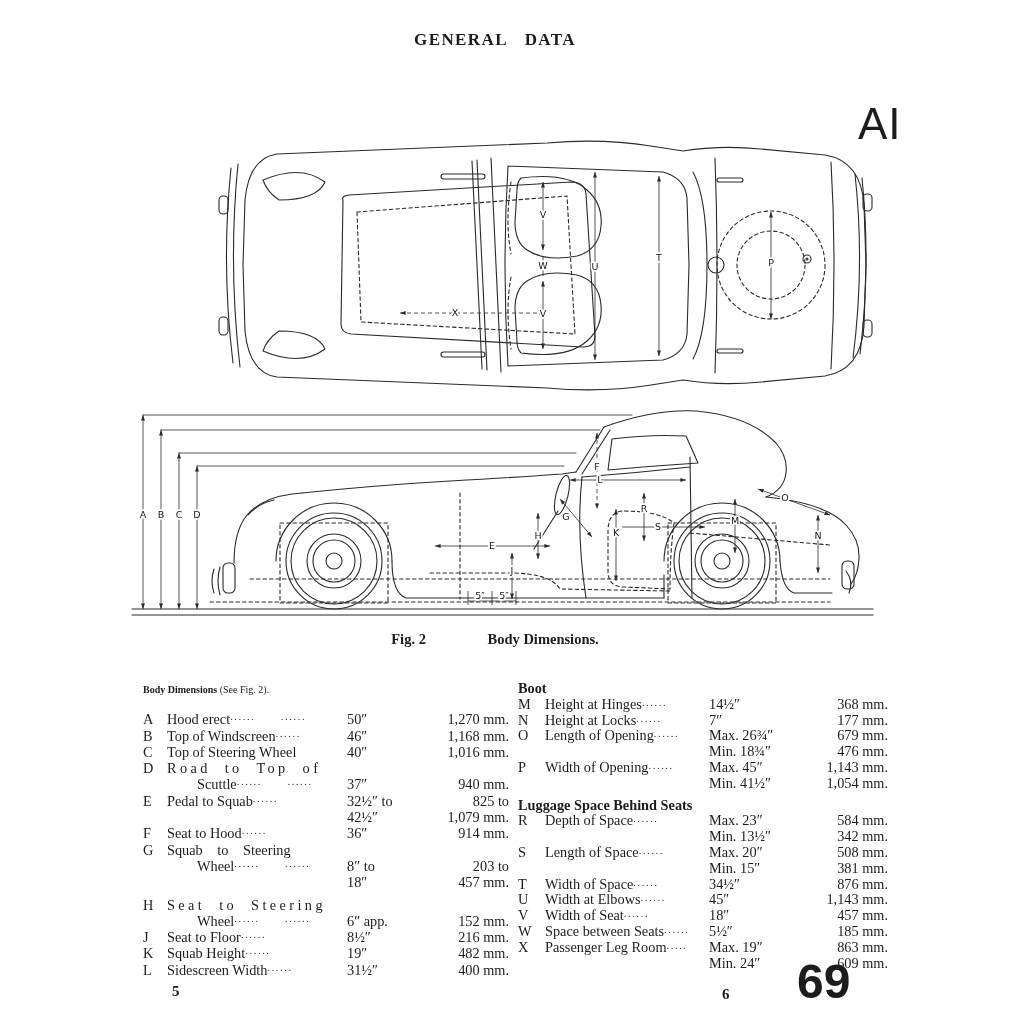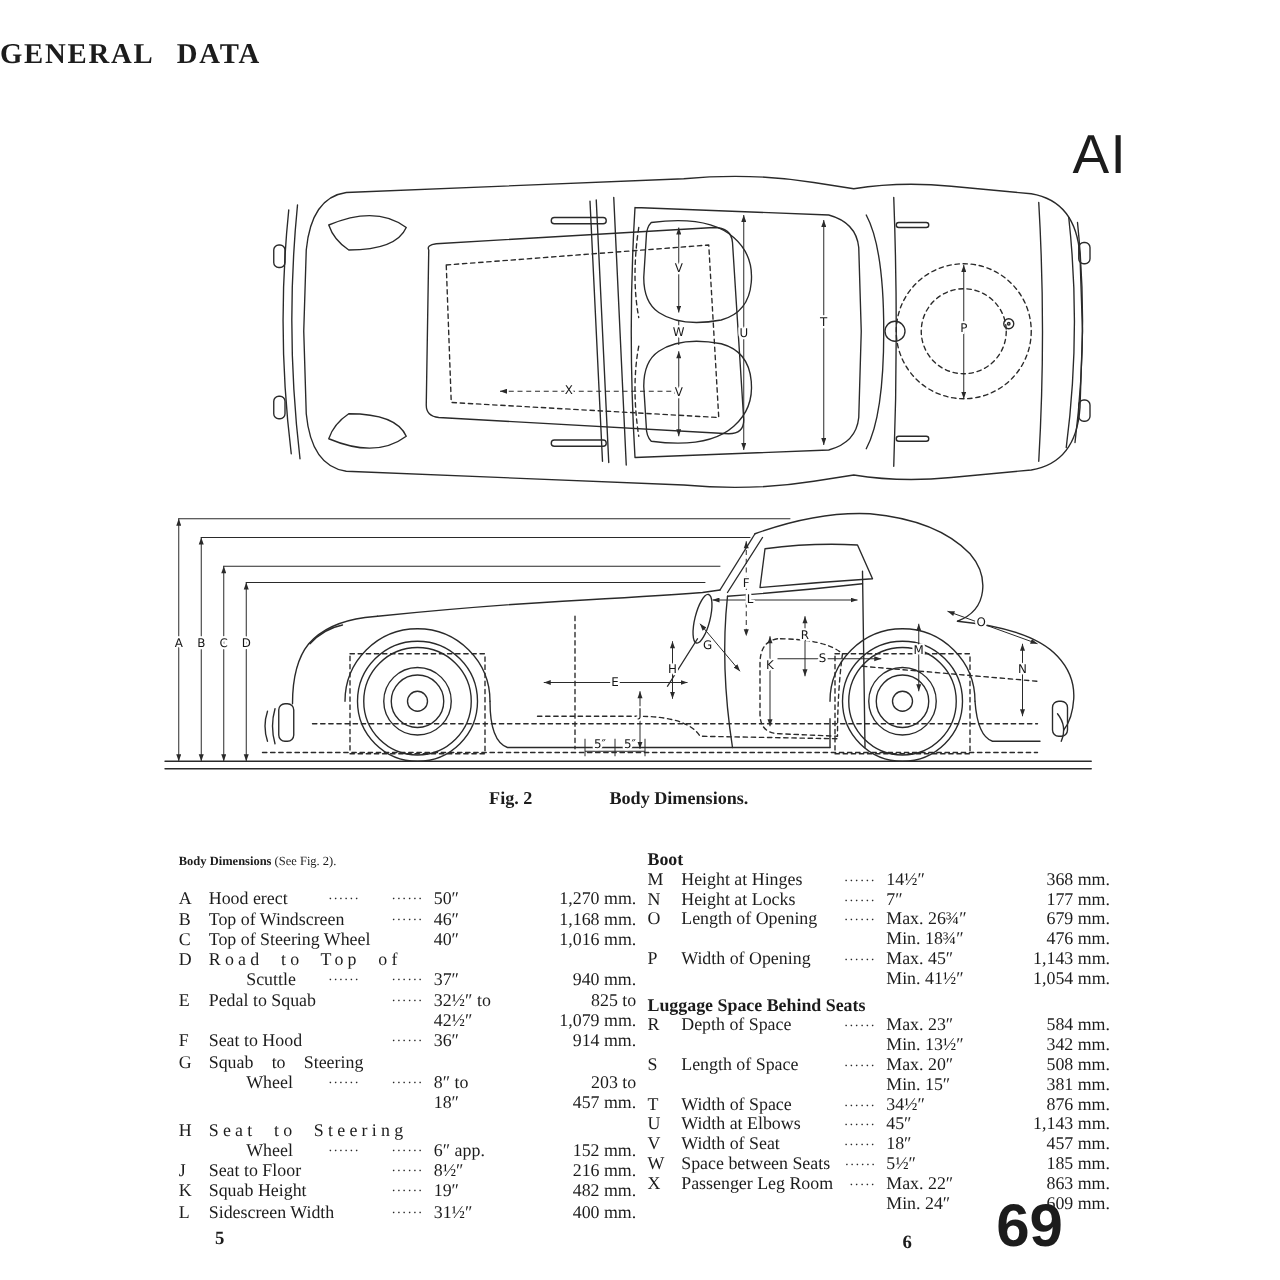--- a/index.html
+++ b/index.html
@@ -3,22 +3,22 @@
 <meta charset="utf-8">
 <style>
   html,body{margin:0;padding:0;}
   body{
     width:1024px;height:1024px;position:relative;overflow:hidden;
     background:#ffffff;color:#1c1c1c;
     font-family:"Liberation Serif", serif;
   }
   
   .page-title{
-    position:absolute;top:30px;left:0;width:990px;
-    font-weight:bold;font-size:23px;letter-spacing:1.4px;word-spacing:12px;
+    position:absolute;top:30px;left:0;width:990px;text-align:center;
+    font-weight:bold;font-size:17px;letter-spacing:1.4px;word-spacing:12px;
   }
   .section-mark{
     position:absolute;top:102px;left:858px;
     font-family:"Liberation Sans", sans-serif;font-weight:normal;font-size:44px;line-height:1;
     letter-spacing:1px;
   }
   
   .topview{position:absolute;left:215px;top:138px;width:660px;height:255px;}
   .sideview{position:absolute;left:130px;top:403px;width:745px;height:218px;}
   svg .ln path, svg .ln line, svg .ln rect, svg .ln circle, svg .ln ellipse{
@@ -42,21 +42,21 @@
   .col{position:absolute;font-size:14.3px;}
   .col-left{left:143px;top:682px;width:366px;line-height:16.3px;}
   .col-right{left:518px;top:681px;width:370px;line-height:15.8px;}
   .col-header{font-size:10px;margin-bottom:13px;}
   .col-header b{font-weight:bold;}
   .trow{display:grid;}
   .col-left .trow{grid-template-columns:24px 1fr 76px 86px;}
   .col-right .trow{grid-template-columns:27px 1fr 93px 86px;}
   .trow.gap{margin-top:6px;}
   .hdrrow{display:block;font-weight:bold;}
-  .lblcell{display:flex;justify-content:space-between;overflow:hidden;white-space:nowrap;gap:12px;}
+  .lblcell{display:flex;overflow:hidden;white-space:nowrap;}
   .rowlabel{white-space:nowrap;}
   .wide{letter-spacing:3.4px;word-spacing:7px;}
   .wordwide{word-spacing:11px;}
   .indent{padding-left:30px;}
   .dots{font-size:10.5px;letter-spacing:1.6px;white-space:pre;transform:translateY(-2px);color:#2a2a2a;padding-right:8px;}
   .inches{text-align:left;white-space:nowrap;}
   .mm{text-align:right;white-space:nowrap;}
   
   .pageno{position:absolute;font-weight:bold;font-size:15px;}
   .pageno-left{left:172px;top:983px;}
@@ -543,21 +543,21 @@
         </span>
         <span class="inches">5½″</span>
         <span class="mm">185 mm.</span>
       </div>
       <div class="trow">
         <span class="letter">X</span>
         <span class="lblcell">
           <span class="rowlabel">Passenger Leg Room</span>
           <span class="dots">.....</span>
         </span>
-        <span class="inches">Max. 22″</span>
+        <span class="inches">Max. 19″</span>
         <span class="mm">863 mm.</span>
       </div>
       <div class="trow">
         <span class="letter"></span>
         <span class="lblcell">
           <span class="rowlabel"></span>
         </span>
         <span class="inches">Min. 24″</span>
         <span class="mm">609 mm.</span>
       </div>

